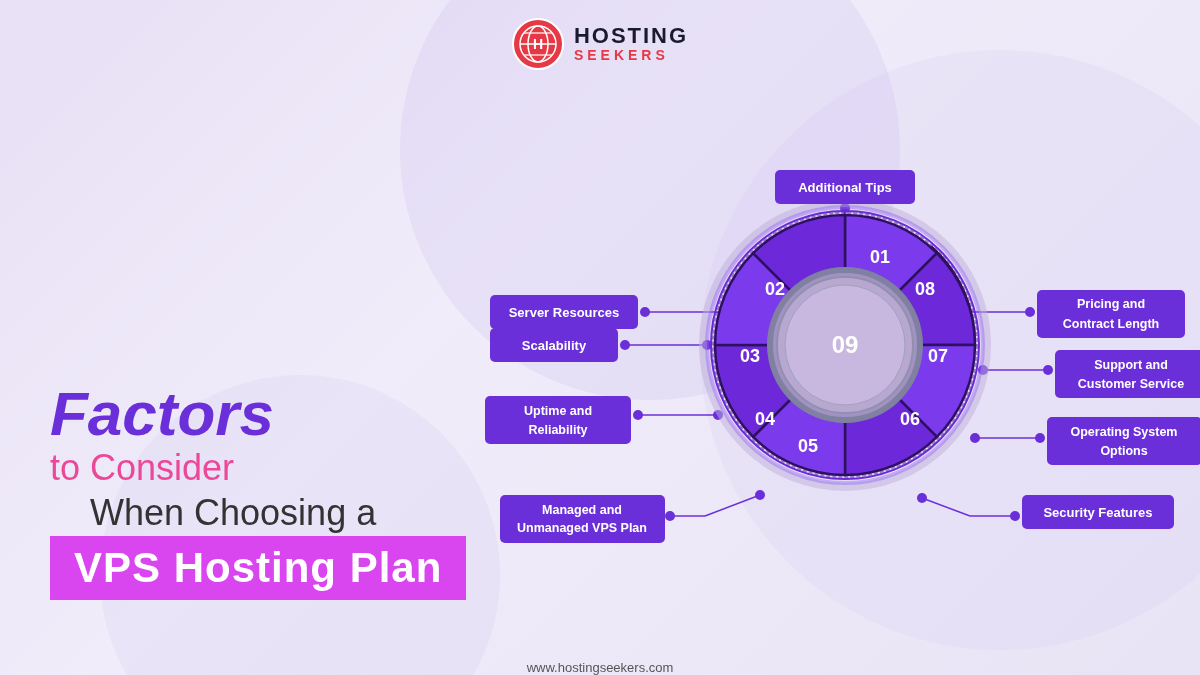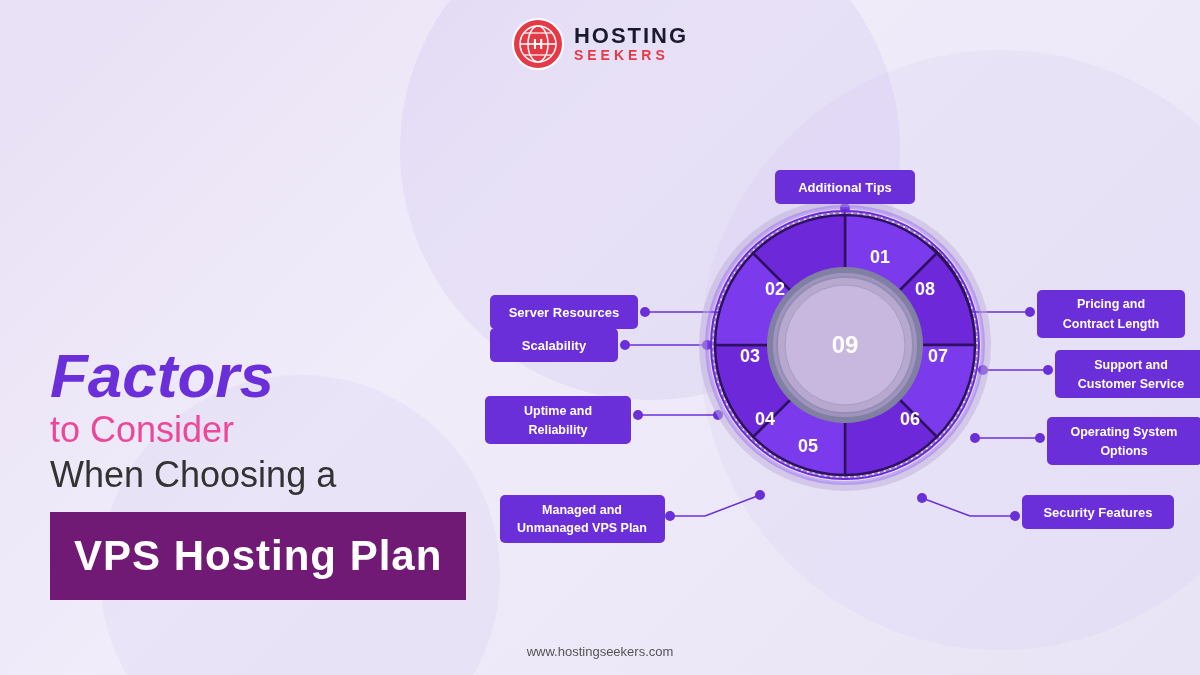--- a/index.html
+++ b/index.html
@@ -102,46 +102,47 @@
     .title-consider {
       font-size: 36px;
       font-weight: 400;
       color: #ec4899;
       line-height: 1.3;
     }
     .title-when {
       font-size: 36px;
       font-weight: 400;
       color: #333;
+      margin-left: 40px;
     }
     .title-vps-box {
-      background: #701a75;
+      background: #d946ef;
       display: inline-block;
-      padding: 20px 24px;
-      margin-top: 16px;
+      padding: 8px 24px;
+      margin-top: 2px;
     }
     .title-vps {
       font-size: 42px;
       font-weight: 900;
       color: white;
       letter-spacing: 1px;
     }
 
     
     .right-section {
       flex: 1;
       position: relative;
       height: 520px;
       margin-top: -10px;
     }
 
     
     .footer {
       position: absolute;
-      bottom: 16px;
+      bottom: 0;
       left: 50%;
       transform: translateX(-50%);
       font-size: 13px;
       color: #555;
       font-weight: 500;
       z-index: 10;
     }
   </style>
 </head>
 <body>

